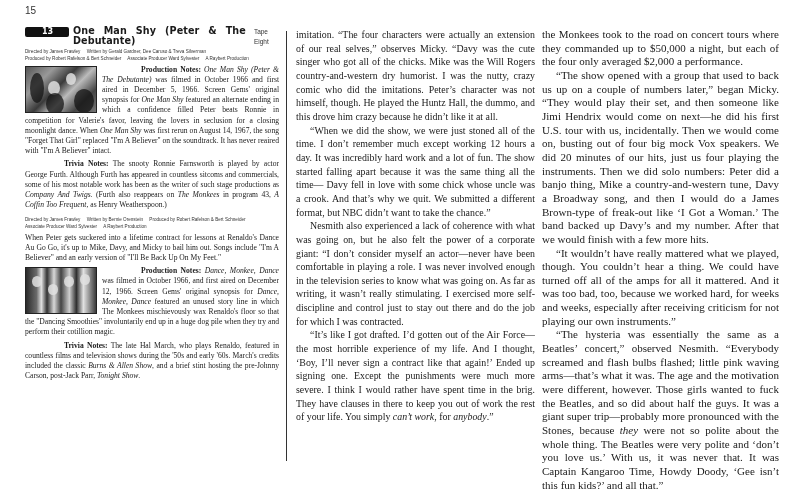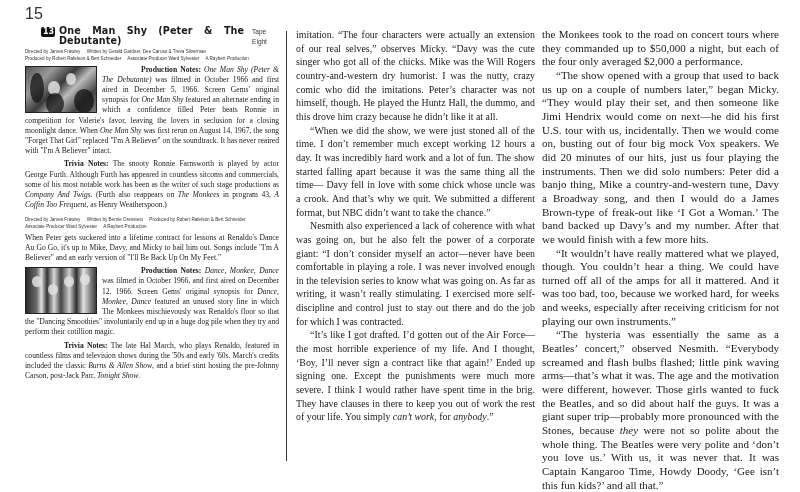--- a/index.html
+++ b/index.html
@@ -1,24 +1,24 @@
 <!DOCTYPE html>
 <html><head>
   <meta charset="utf-8">
   <style>
     html, body { margin: 0; padding: 0; background: #ffffff; }
     body { width: 800px; height: 492px; position: relative; overflow: hidden; color: #1a1a1a; }
-    .page-num { position: absolute; left: 25px; top: 5px; font-family: "Liberation Sans", sans-serif; font-size: 16px; color: #333; }
+    .page-num { position: absolute; left: 25px; top: 5px; font-family: "Liberation Sans", sans-serif; font-size: 10px; color: #333; }
     .col { position: absolute; top: 0; }
     .col-left { left: 25px; top: 26px; width: 254px; font-family: "Liberation Serif", serif; font-size: 7.6px; line-height: 10.2px; text-align: justify; }
     .col-mid { left: 296px; top: 28px; width: 239px; font-family: "Liberation Serif", serif; font-size: 9.9px; line-height: 13.65px; text-align: justify; }
     .col-right { left: 542px; top: 28px; width: 237px; font-family: "Liberation Serif", serif; font-size: 11px; line-height: 13.65px; text-align: justify; }
     .rule { position: absolute; left: 286px; top: 31px; width: 1.4px; height: 430px; background: #333; }
     .ep-head { display: flex; align-items: baseline; gap: 4px; font-family: "DejaVu Sans", sans-serif; margin: 0; }
-    .ep-badge { display: inline-block; background: #111; color: #fff; font-family: "DejaVu Sans", sans-serif; font-weight: bold; font-size: 8px; line-height: 10px; padding: 0 2px; border-radius: 2px; min-width: 10px; text-align: center; margin-left: 16px; }
+    .ep-badge { display: inline-block; background: #111; color: #fff; font-family: "DejaVu Sans", sans-serif; font-weight: bold; font-size: 8px; line-height: 10px; padding: 0 17px; border-radius: 2px; min-width: 10px; text-align: center; }
     .ep-title { font-weight: bold; font-size: 9.6px; letter-spacing: 0.1px; }
     .ep-tape { font-family: "Liberation Sans", sans-serif; font-size: 6.5px; color: #333; margin-left: 4px; }
     .credits { font-family: "Liberation Sans", sans-serif; font-size: 4.6px; line-height: 6.6px; color: #333; margin: 2px 0 2px 0; text-align: left; }
     .credits span { margin-right: 5px; }
     p { margin: 0; }
     .col-left p { margin-bottom: 3px; }
     .col-mid p, .col-right p { text-indent: 14px; font-family: Liberation Serif, serif; }
     .col-mid p.noindent, .col-right p.noindent { text-indent: 0; }
     .photo { float: left; width: 70px; height: 45px; margin: 1px 5px 0 0; border: 1px solid #222; position: relative; overflow: hidden; }
     .photo1 { background: linear-gradient(135deg, #555 0%, #999 25%, #3a3a3a 45%, #bbb 60%, #444 80%, #777 100%); }

